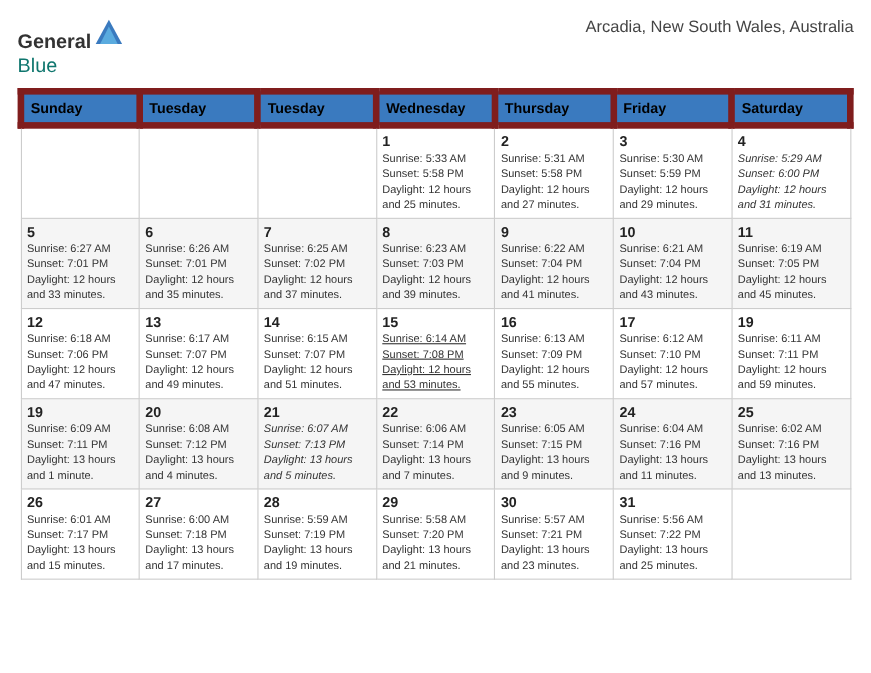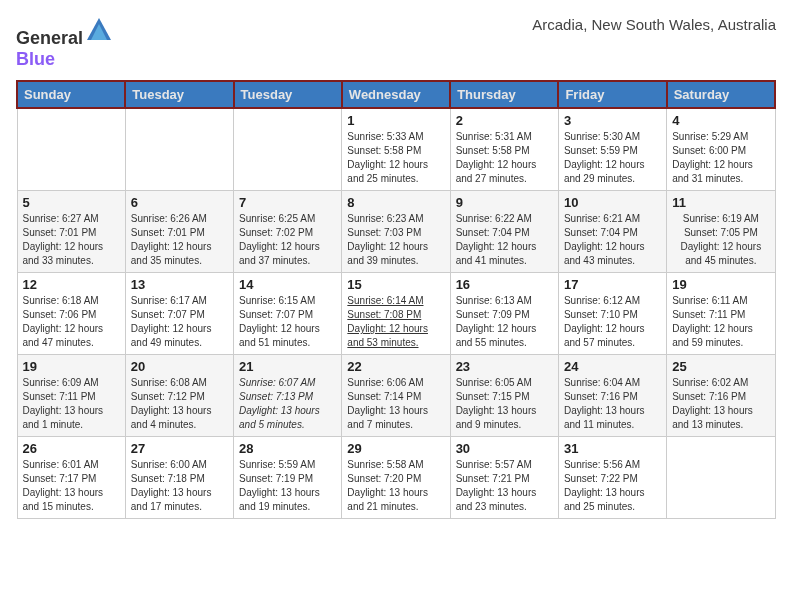--- a/index.html
+++ b/index.html
@@ -37,26 +37,26 @@
       font-size: 15px;
       color: #444;
     }
     .calendar {
       width: 100%;
       border-collapse: collapse;
       border: 1px solid #ccc;
     }
     .calendar th {
       background-color: #3a7abf;
-      color: #e5e5e5;
+      color: #000000;
       text-align: left;
       padding: 5px 6px;
       font-size: 13px;
       font-weight: bold;
-      border: 2px solid #7f1d1d;
+      border: 6px solid #7f1d1d;
     }
     .calendar td {
       vertical-align: top;
       border: 1px solid #ccc;
       padding: 4px 5px;
       width: 108px;
       min-height: 80px;
       font-size: 10.5px;
       color: #333;
       background: #fff;
@@ -82,21 +82,21 @@
 </head>
 <body>
 
 <div class="header">
   <div class="logo">
     <div>
       <span style="font-size:18px;font-weight:bold;color:#333;">General</span><svg class="logo-icon" viewBox="0 0 28 28" xmlns="http://www.w3.org/2000/svg">
         <polygon points="14,2 26,24 2,24" fill="#3a7abf"></polygon>
         <polygon points="14,8 22,24 6,24" fill="#5aabdf"></polygon>
       </svg><br>
-      <span style="font-size:18px;font-weight:bold;color:#8b5cf6;">Blue</span>
+      <span style="font-size:18px;font-weight:normal;color:#0f766e;">Blue</span>
     </div>
   </div>
   <div class="title-area">
     <div class="location-title">Arcadia, New South Wales, Australia</div>
   </div>
 </div>
 
 <table class="calendar">
   <thead>
     <tr>
@@ -130,21 +130,21 @@
         </td>
         <td>
           <div class="day-number">3</div>
           <div class="day-info" style="white-space: pre-line;">Sunrise: 5:30 AM
 Sunset: 5:59 PM
 Daylight: 12 hours
 and 29 minutes.</div>
         </td>
         <td>
           <div class="day-number">4</div>
-          <div class="day-info" style="white-space: pre-line;">Sunrise: 5:29 AM
+          <div class="day-info" style="white-space: pre-line; font-style: italic;">Sunrise: 5:29 AM
 Sunset: 6:00 PM
 Daylight: 12 hours
 and 31 minutes.</div>
         </td>
       </tr>
       <tr>
         <td>
           <div class="day-number">5</div>
           <div class="day-info" style="white-space: pre-line;">Sunrise: 6:27 AM
 Sunset: 7:01 PM
@@ -181,21 +181,21 @@
         </td>
         <td>
           <div class="day-number">10</div>
           <div class="day-info" style="white-space: pre-line;">Sunrise: 6:21 AM
 Sunset: 7:04 PM
 Daylight: 12 hours
 and 43 minutes.</div>
         </td>
         <td>
           <div class="day-number">11</div>
-          <div class="day-info" style="white-space: pre-line; text-align: center;">Sunrise: 6:19 AM
+          <div class="day-info" style="white-space: pre-line;">Sunrise: 6:19 AM
 Sunset: 7:05 PM
 Daylight: 12 hours
 and 45 minutes.</div>
         </td>
       </tr>
       <tr>
         <td>
           <div class="day-number">12</div>
           <div class="day-info" style="white-space: pre-line;">Sunrise: 6:18 AM
 Sunset: 7:06 PM

